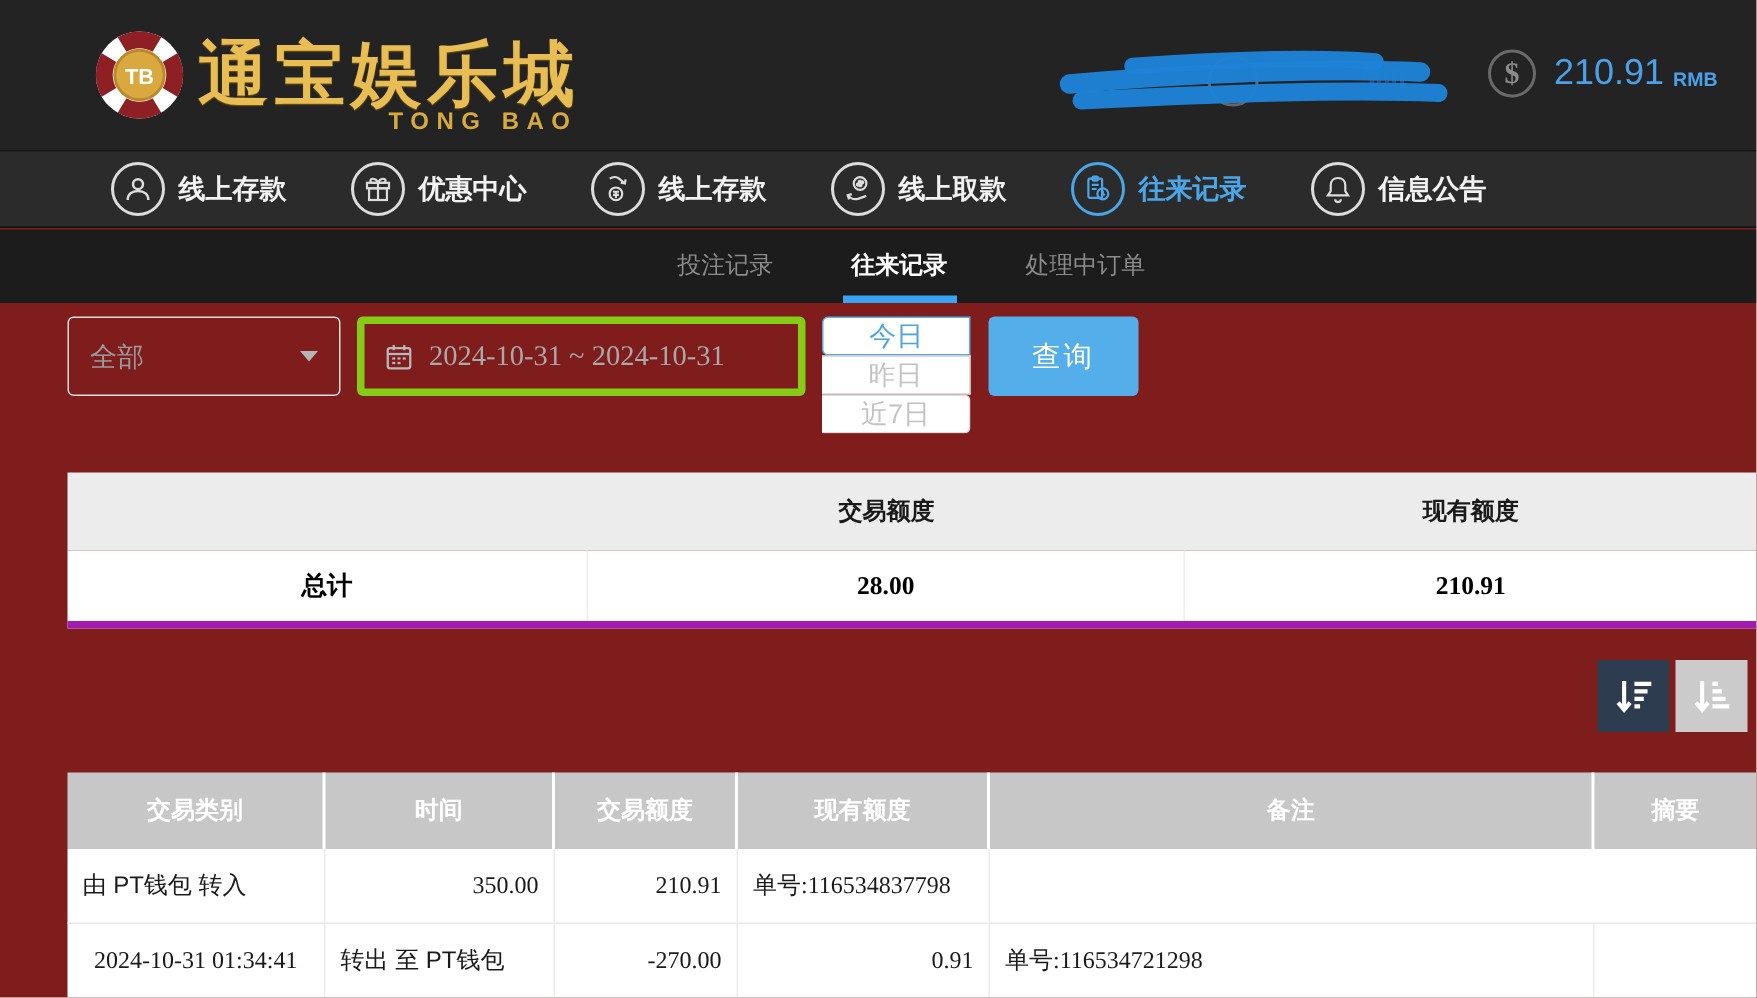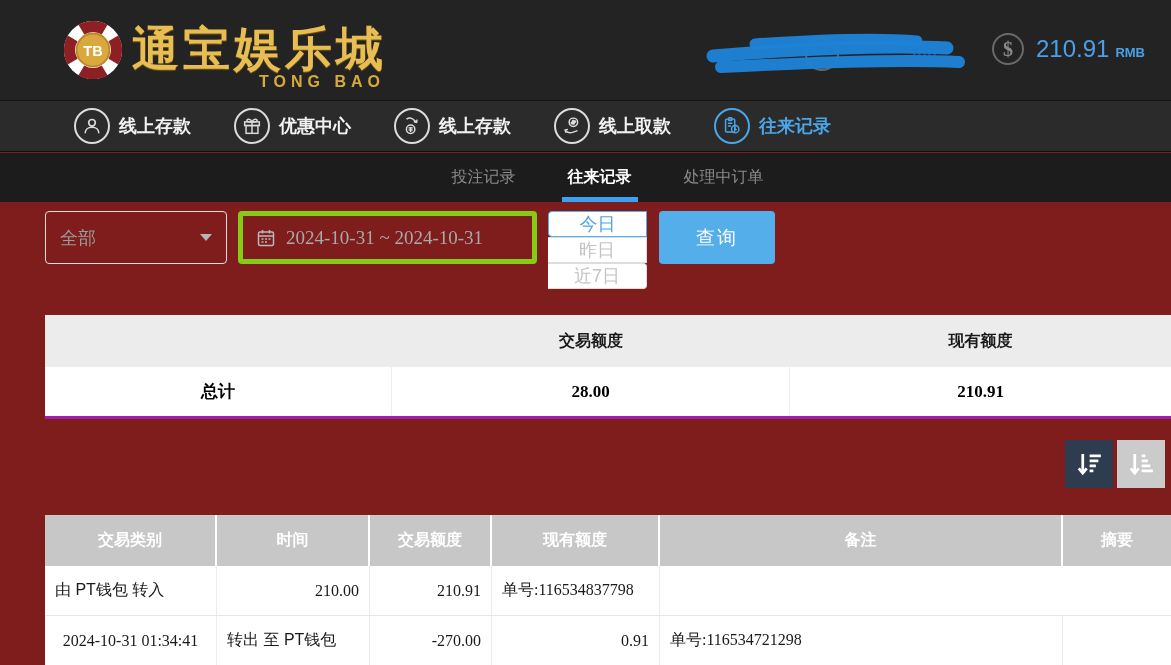--- a/index.html
+++ b/index.html
@@ -58,31 +58,31 @@
   .date-input { margin-left:11px; width:299px; height:53px; border:5px solid #84cc16; border-radius:4px;
     display:flex; align-items:center; padding:0 13px; gap:10px; cursor:pointer; }
   .date-text { color:#a9a9a9; font-size:19px; font-family:"Liberation Serif",serif; }
   .range-group { margin-left:11px; display:flex;flex-direction:column; }
   .range-btn { width:99px; height:53px; border:1px solid #ddd; background:#fff; color:#c3c3c3;
     font-size:18px; display:flex; align-items:center; justify-content:center; cursor:pointer; }
   .range-btn:first-child { border-radius:4px 0 0 4px; }
   .range-btn:last-child { border-radius:0 4px 4px 0; }
   .range-btn + .range-btn { border-left:none; }
   .range-btn.active { border:1px solid #54aee9; color:#4aa4e6; }
-  .search-btn { margin-left:12px; width:116px; height:53px; background:#54aee9; border:none;
+  .search-btn { margin-left:12px; width:100px; height:53px; background:#54aee9; border:none;
     border-radius:4px; color:#fff; font-size:19px; cursor:pointer;
     display:flex; align-items:center; justify-content:center; letter-spacing:2px; }
 
   
   .summary-table { position:absolute; left:45px; top:315px; width:1126px; }
   .summary-head { display:grid; grid-template-columns:347px 398px 1fr; height:52px; background:#ececec; }
   .summary-head > div { display:flex; align-items:center; justify-content:center; font-size:16px;
     font-weight:bold; color:#1a1a1a; }
   .summary-body { display:grid; grid-template-columns:347px 398px 1fr; height:52px; background:#fff;
-    border-bottom:3px solid #a21caf; }
+    border-bottom:5px solid #a21caf; }
   .summary-body > div { display:flex; align-items:center; justify-content:center; font-size:17px;
     font-weight:bold; color:#000; border-right:1px solid #eee; }
   .summary-body > div:last-child { border-right:none; }
   .summary-num { font-family:"Liberation Serif",serif; font-size:19px; }
 
   
   .sort-group { position:absolute; left:1065px; top:440px; display:flex; gap:4px; }
   .sort-btn { width:48px; height:48px; display:flex; align-items:center; justify-content:center;
     cursor:pointer; }
   .sort-btn.desc { background:#2d3d4f; }
@@ -207,20 +207,29 @@
           <rect x="8" y="3" width="4" height="3" rx="1"></rect>
           <line x1="7.5" y1="9" x2="12.5" y2="9"></line>
             <line x1="7.5" y1="12" x2="11" y2="12"></line>
           <circle cx="15.5" cy="15.5" r="4"></circle>
             <path d="M15.5 13.5 v2 l1.5 1"></path>
         </svg>
         </span>
       <span class="nav-label">往来记录</span>
     </div>
 
+    <div class="nav-item">
+      <span class="nav-ico">
+        <svg width="22" height="22" viewBox="0 0 24 24" fill="none" stroke="currentColor" stroke-width="1.6">
+          <path d="M12 4 c-3.2 0-5.3 2.2-5.3 5.4 v4.2 l-2 3 h14.6 l-2-3 V9.4 C17.3 6.2 15.2 4 12 4z"></path>
+          <path d="M10 19.5 a2 2 0 0 0 4 0"></path>
+        </svg>
+        </span>
+      <span class="nav-label">信息公告</span>
+    </div>
   </div>
 
   <div class="sub-nav">
     <div class="sub-tab">
       <span>投注记录</span>
     </div>
     <div class="sub-tab active">
       <span>往来记录</span>
       <span class="tab-underline"></span>
     </div>
@@ -308,21 +317,21 @@
       <div>交易类别</div>
       <div>时间</div>
       <div>交易额度</div>
       <div>现有额度</div>
       <div>备注</div>
       <div>摘要</div>
     </div>
 
     <div class="mt-row">
       <div class="cell-type">由 PT钱包 转入</div>
-      <div class="cell-amount">210.00</div>
+      <div class="cell-amount">350.00</div>
       <div class="cell-balance">210.91</div>
       <div class="cell-summary">单号:116534837798</div>
       <div class="cell-remark"></div>
     </div>
 
     <div class="mt-row">
       <div class="cell-time">2024-10-31 01:34:41</div>
       <div class="cell-type">转出 至 PT钱包</div>
       <div class="cell-amount">-270.00</div>
       <div class="cell-balance">0.91</div>

